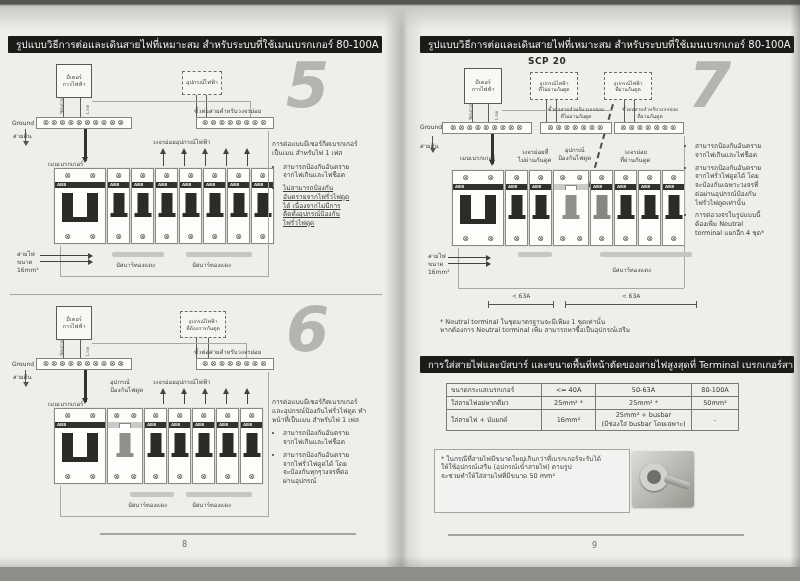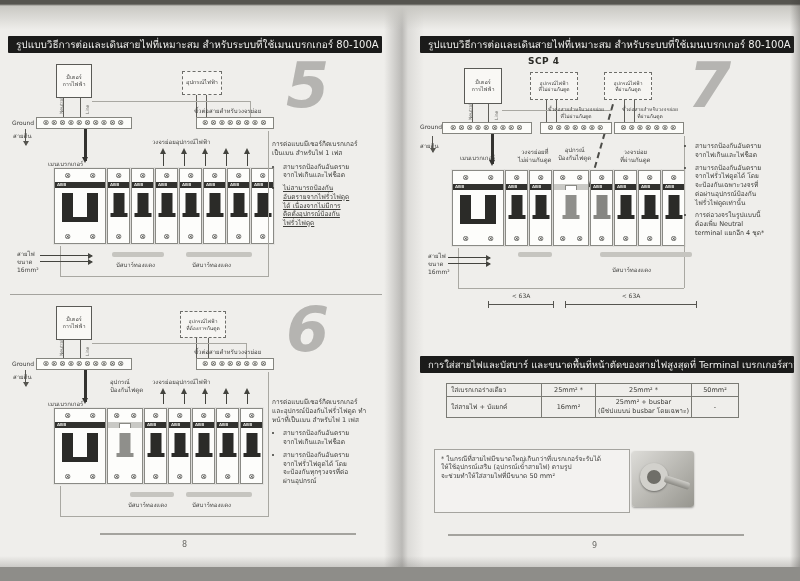--- a/index.html
+++ b/index.html
@@ -366,21 +366,21 @@
 จากไฟรั่วไฟดูดได้ โดย
 จะป้องกันทุกๆวงจรที่ต่อ
 ผ่านอุปกรณ์</li>
     </ul>
   </div>
 
   <div class="abs divline" style="left:100px;top:533px;width:256px;height:2px"></div>
   <div class="abs pagenum" style="left:182px;top:540px">8</div>
 
   <div class="abs hbar" style="left:420px;top:36px;width:374px">รูปแบบวิธีการต่อและเดินสายไฟที่เหมาะสม สำหรับระบบที่ใช้เมนเบรกเกอร์ 80-100A</div>
-  <div class="abs scp" style="left:528px;top:56px">SCP 4</div>
+  <div class="abs scp" style="left:528px;top:56px">SCP 20</div>
 
   <div class="abs bignum" style="left:688px;top:58px">7</div>
   <div class="abs box lbl" style="left:464px;top:68px;width:38px;height:36px;font-size:5.5px">มิเตอร์
 การไฟฟ้า</div>
   <div class="abs vlbl" style="left:468px;top:120px">Neutral</div>
   <div class="abs vlbl" style="left:494px;top:120px">Line</div>
   <div class="abs wire" style="left:472px;top:104px;width:1px;height:18px"></div>
   <div class="abs wire" style="left:488px;top:104px;width:1px;height:18px"></div>
   <div class="abs dashedbox lbl" style="left:530px;top:72px;width:48px;height:28px;font-size:5px">อุปกรณ์ไฟฟ้า
 ที่ไม่ผ่านกันดูด</div>
@@ -534,41 +534,49 @@
       <li>สามารถป้องกันอันตราย
 จากไฟรั่วไฟดูดได้ โดย
 จะป้องกันเฉพาะวงจรที่
 ต่อผ่านอุปกรณ์ป้องกัน
 ไฟรั่วไฟดูดเท่านั้น</li>
       <li>การต่อวงจรในรูปแบบนี้
 ต้องเพิ่ม Neutral
 terminal แยกอีก 4 ชุด*</li>
     </ul>
   </div>
+  <div class="abs lbl" style="left:440px;top:318px;width:262px;font-size:6.5px">* Neutral terminal ในชุดมาตรฐานจะมีเพียง 1 ชุดเท่านั้น
+หากต้องการ Neutral terminal เพิ่ม สามารถหาซื้อเป็นอุปกรณ์เสริม</div>
 
   <div class="abs hbar" style="left:420px;top:356px;width:374px;font-size:9.5px">การใส่สายไฟและบัสบาร์ และขนาดพื้นที่หน้าตัดของสายไฟสูงสุดที่ Terminal เบรกเกอร์สามารถรับได้</div>
   <table class="abs dtable" style="left:446px;top:383px;width:292px">
     <colgroup>
         <col style="width:95px">
         <col style="width:54px">
         <col style="width:96px">
         <col style="width:47px">
       </colgroup>
     <tbody>
+        <tr>
+      <td class="c0">ขนาดกระแสเบรกเกอร์</td>
+      <td>&lt;= 40A</td>
+      <td>50-63A</td>
+      <td>80-100A</td>
+    </tr>
     <tr>
-      <td class="c0">ใส่เบรกเกอร่างเดียว</td>
+      <td class="c0">ใส่สายไฟอย่หากตียว</td>
       <td>25mm² *</td>
       <td>25mm² *</td>
       <td>50mm²</td>
     </tr>
     <tr>
       <td class="c0">ใส่สายไฟ + บัแยกค์</td>
       <td>16mm²</td>
       <td>25mm² + busbar
-(มีช่ปแบบน่ busbar โดยเฉพาะ)</td>
+(มีช่องใส่ busbar โดยเฉพาะ)</td>
       <td>-</td>
     </tr>
   </tbody>
     </table>
 
   <div class="abs fnbox" style="left:434px;top:449px;width:196px;height:64px">
     <div class="lbl">* ในกรณีที่สายไฟมีขนาดใหญ่เกินกว่าที่เบรกเกอร์จะรับได้
 ให้ใช้อุปกรณ์เสริม (อุปกรณ์เข้าสายไฟ) ตามรูป
 จะช่วยทำให้ใส่สายไฟที่มีขนาด 50 mm²</div>
   </div>

